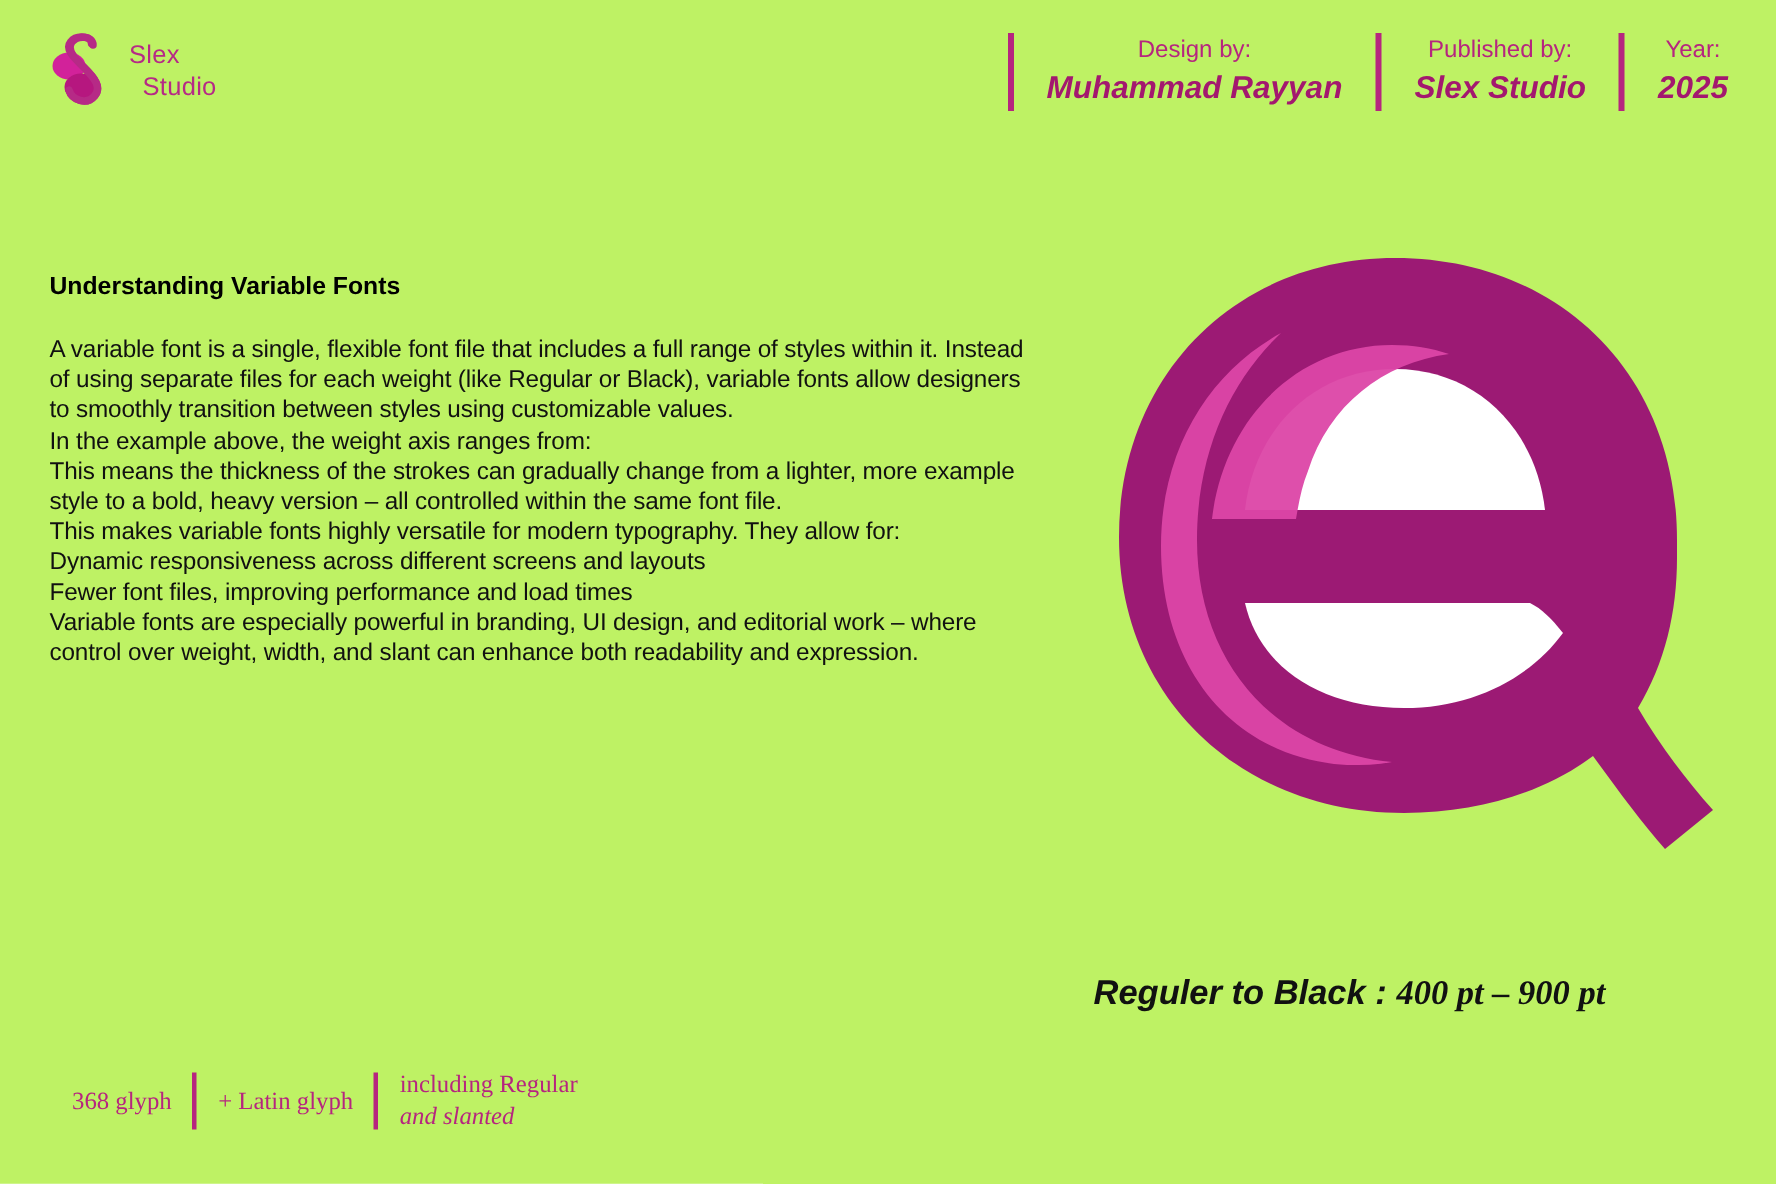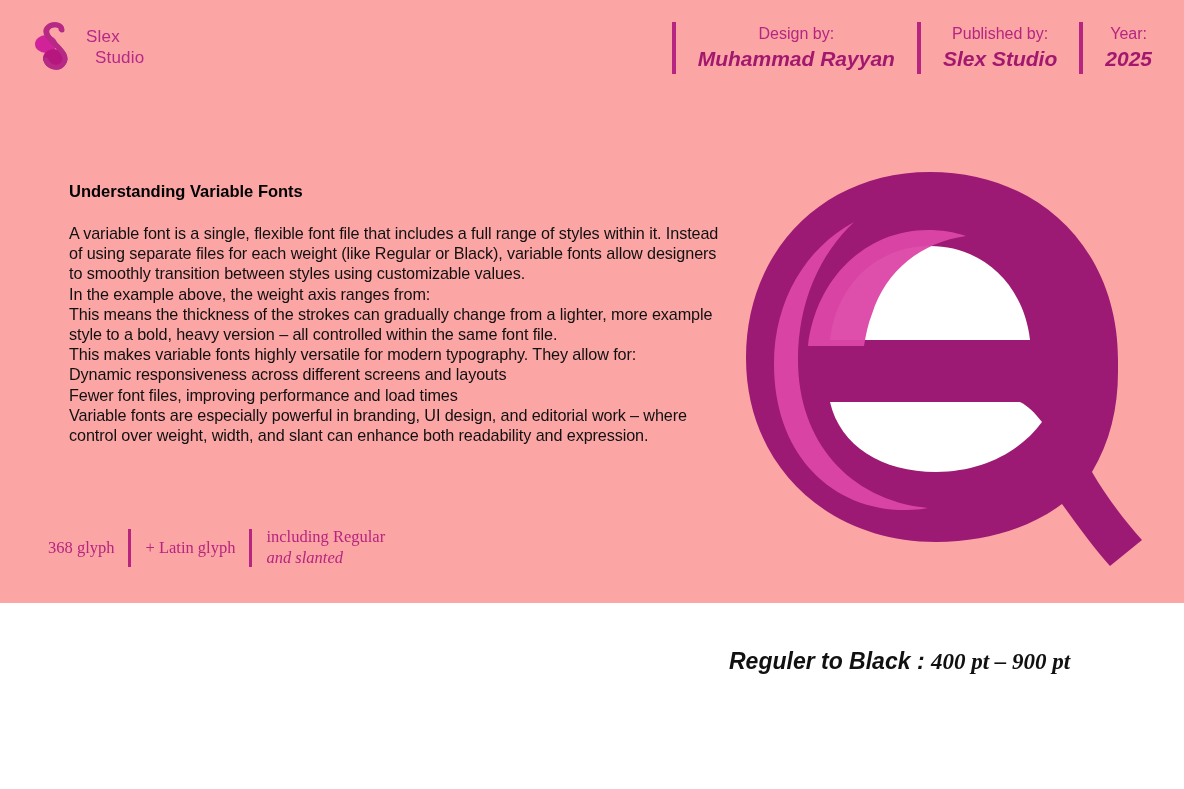--- a/index.html
+++ b/index.html
@@ -12,22 +12,22 @@
     background: #ffffff;
     font-family: "Liberation Sans", sans-serif;
     color: #1a1a1a;
     overflow: hidden;
     position: relative;
   }
 
   .page {
     position: relative;
     width: 1184px;
-    height: 603px;
-    background: #fca5a5;
+    height: 789px;
+    background: #bef264;
   }
 
   
   .header {
     position: absolute;
     top: 0;
     left: 0;
     width: 1184px;
     height: 100px;
   }
@@ -94,21 +94,20 @@
     height: 52px;
     flex: 0 0 auto;
   }
 
   
   .article {
     position: absolute;
     left: 33px;
     top: 182px;
     width: 660px;
-    margin-left: 36px;
   }
   .article h2 {
     margin: 0 0 22px 0;
     font-size: 16.5px;
     font-weight: bold;
     color: #000000;
     font-family: "Liberation Sans", sans-serif;
   }
   .article p {
     margin: 0;

